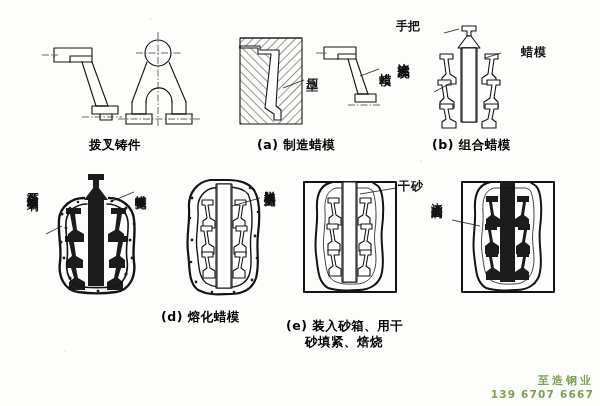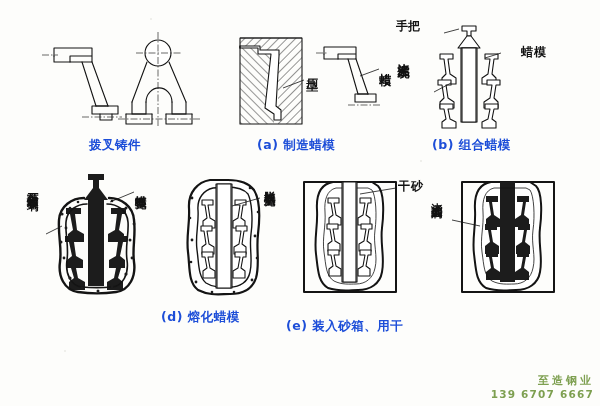--- a/index.html
+++ b/index.html
@@ -8,21 +8,21 @@
     background:#fdfdfb;
     font-family:"DejaVu Sans","Liberation Sans",sans-serif;
     color:#1a1a1a;
     overflow:hidden;
     position:relative;
   }
   #page{position:absolute;inset:0;}
   .abs{position:absolute;}
   .cap{
     font-size:12.5px;letter-spacing:.5px;white-space:nowrap;
-    color:#1d4ed8;font-weight:600;
+    color:#000000;font-weight:600;
   }
   .lbl{
     font-size:11px;line-height:1.05;color:#121212;font-weight:600;
     white-space:nowrap;
   }
   .lbl-v{
     font-size:11px;line-height:1.1;color:#121212;font-weight:600;
     writing-mode:vertical-rl;text-orientation:upright;letter-spacing:1px;
   }
   svg{display:block;overflow:visible;}
@@ -275,20 +275,21 @@
       <path class="ln fillwhite" d="M72 46 L61 46 L61 51 L66 51 L64 63 L59 66 L59 73 L71 73 L71 66 L67 63 L69 51 L72 51 Z"></path>
       <path class="ln fillwhite" d="M28 72 L39 72 L39 77 L34 77 L36 88 L41 91 L41 98 L29 98 L29 91 L33 88 L31 77 L28 77 Z"></path>
       <path class="ln fillwhite" d="M71 72 L60 72 L60 77 L65 77 L63 88 L58 91 L58 98 L70 98 L70 91 L66 88 L68 77 L71 77 Z"></path>
       <rect class="ln fillwhite" x="43" y="4" width="13" height="100"></rect>
 
       <line class="ln-thin" x1="60" y1="16" x2="96" y2="10"></line>
     </svg>
   </div>
   <div class="abs lbl" style="left:398px;top:180px;font-size:12px;letter-spacing:1px;">干砂</div>
   <div class="abs cap" style="left:286px;top:318px;">(e) 装入砂箱、用干</div>
+  <div class="abs cap" style="left:305px;top:334px;">砂填紧、焙烧</div>
 
   <div class="abs" style="left:458px;top:178px;width:100px;height:118px;">
     <svg width="100" height="118" viewBox="0 0 100 118">
       <defs>
         <pattern id="hatchF" width="5" height="5" patternUnits="userSpaceOnUse" patternTransform="rotate(45)">
           <line x1="0" y1="0" x2="0" y2="5" stroke="#2b2b2b" stroke-width=".9"></line>
         </pattern>
       </defs>
       <rect class="ln" style="stroke-width:2;" x="4" y="4" width="92" height="110" fill="url(#hatchF)"></rect>
 

